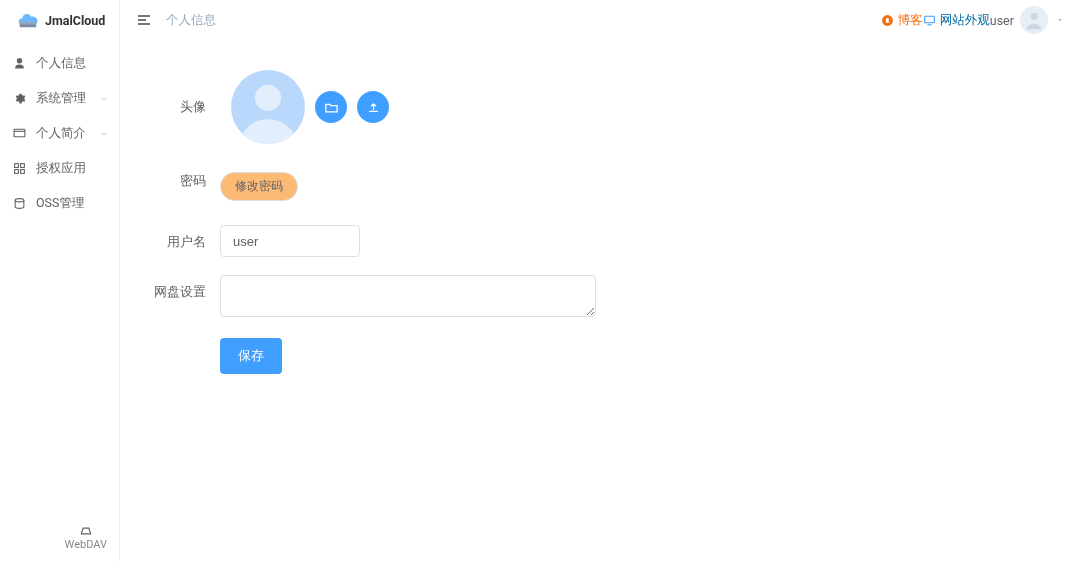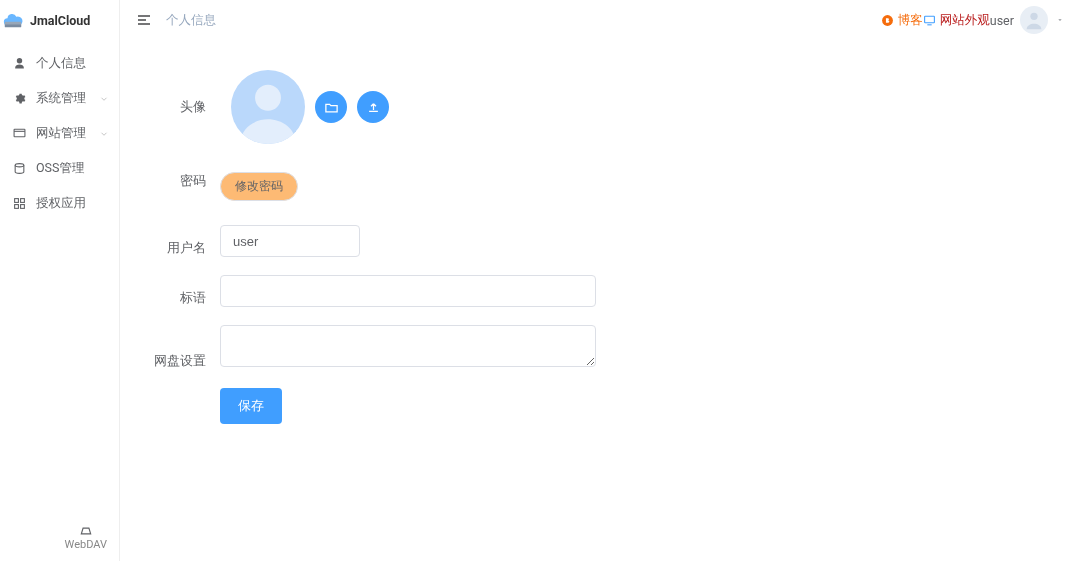--- a/index.html
+++ b/index.html
@@ -1,49 +1,49 @@
 <!DOCTYPE html>
 <html><head>
   <meta charset="utf-8">
   <style>
     * { box-sizing: border-box; margin: 0; padding: 0; }
     body { font-family: -apple-system, BlinkMacSystemFont, "Segoe UI", Roboto, "Helvetica Neue", Arial, sans-serif; font-size: 13px; color: #303133; background: #fff; width: 1080px; height: 561px; overflow: hidden; }
     .app { display: flex; height: 561px; }
     
     
     .sidebar { width: 120px; background: #fff; border-right: 1px solid #eee; display: flex; flex-direction: column; }
-    .logo-area { display: flex; align-items: center; padding: 8px 2px; height: 40px; }
+    .logo-area { display: flex; align-items: center; padding: 8px 17px; height: 40px; }
     .logo-icon { width: 22px; height: 22px; margin-right: 6px; display: flex; align-items: center; justify-content: center; }
     .logo-text { font-weight: 700; font-size: 12.5px; color: #333; }
     .menu { flex: 1; padding-top: 6px; }
     .menu-item { display: flex; align-items: center; padding: 9px 12px; cursor: pointer; color: #606266; position: relative; }
     .menu-icon { width: 14px; height: 14px; margin-right: 10px; display: flex; align-items: center; justify-content: center; color: #606266; }
     .menu-label { font-size: 12.5px; }
     .menu-arrow { position: absolute; right: 10px; top: 50%; transform: translateY(-50%); }
     .sidebar-footer { padding: 10px 12px; display: flex; align-items: flex-end; border-top: 0; flex-direction: column; }
     .sidebar-footer .menu-icon { margin-right: 14px; }
     .footer-label { font-size: 11px; color: #888; }
     
     
     .main { flex: 1; display: flex; flex-direction: column; }
     .topbar { height: 40px; display: flex; align-items: center; padding: 0 16px; border-bottom: 0; }
     .hamburger { cursor: pointer; margin-right: 14px; display: flex; align-items: center; }
     .breadcrumb { color: #97a8be; font-size: 12.5px; }
     .topbar-right { margin-left: auto; display: flex; align-items: center; }
     .top-link { display: inline-flex; align-items: center; gap: 4px; font-size: 12.5px; cursor: pointer; }
     .top-link.blog { color: #f56c0c; }
-    .top-link.appearance { color: #b91c1c; }
+    .top-link.appearance { color: #0369a1; }
     .user-area { display: flex; align-items: center; gap: 6px; cursor: pointer; }
     .username { font-size: 12.5px; color: #606266; }
     .avatar-small { width: 28px; height: 28px; border-radius: 50%; background: #e8eef5; display: flex; align-items: center; justify-content: center; }
     .caret-down { color: #909399; font-size: 10px; margin-left: 2px; }
     
     
     .content { padding: 30px 20px; }
-    .form-row { display: flex; align-items: flex-end; margin-bottom: 18px; }
+    .form-row { display: flex; align-items: flex-start; margin-bottom: 18px; }
     .form-row.avatar-row { align-items: center; margin-bottom: 28px; gap: 11px; }
     .form-label { width: 80px; text-align: right; padding-right: 14px; font-size: 13px; color: #606266; padding-top: 8px; }
     .avatar-row .form-label { padding-top: 0; }
     .avatar-group { display: flex; align-items: center; gap: 10px; }
     .avatar-big { width: 74px; height: 74px; border-radius: 50%; background: #bad8fb; display: flex; align-items: center; justify-content: center; overflow: hidden; }
     .circle-btn { width: 32px; height: 32px; border-radius: 50%; background: #409eff; display: flex; align-items: center; justify-content: center; cursor: pointer; }
     .pill-btn { display: inline-block; padding: 5px 14px; border: 1px solid #dcdfe6; border-radius: 16px; font-size: 12px; color: #606266; cursor: pointer; background: #fdba74; }
     .text-input { width: 140px; height: 32px; padding: 0 12px; border: 1px solid #dcdfe6; border-radius: 4px; font-size: 13px; color: #606266; outline: none; }
     .text-input.wide { width: 376px; }
     .textarea { width: 376px; height: 42px; padding: 6px 12px; border: 1px solid #dcdfe6; border-radius: 4px; font-size: 13px; color: #606266; outline: none; resize: both; font-family: inherit; }
@@ -87,46 +87,46 @@
             </svg>
         </span>
       </div>
       <div class="menu-item">
         <span class="menu-icon">
           <svg width="13" height="13" viewBox="0 0 24 24" fill="none" stroke="#606266" stroke-width="2">
               <rect x="2" y="4" width="20" height="14" rx="1"></rect>
               <line x1="2" y1="8" x2="22" y2="8"></line>
             </svg>
         </span>
-        <span class="menu-label">网站管理</span>
+        <span class="menu-label">个人简介</span>
         <span class="menu-arrow">
           <svg width="10" height="10" viewBox="0 0 24 24" fill="none" stroke="#bbb" stroke-width="2">
               <polyline points="6 9 12 15 18 9"></polyline>
             </svg>
         </span>
-      </div>
-      <div class="menu-item">
-        <span class="menu-icon">
-          <svg width="13" height="13" viewBox="0 0 24 24" fill="none" stroke="#606266" stroke-width="2">
-              <ellipse cx="12" cy="6" rx="8" ry="3"></ellipse>
-              <path d="M4 6v12c0 1.7 3.6 3 8 3s8-1.3 8-3V6"></path>
-            </svg>
-        </span>
-        <span class="menu-label">OSS管理</span>
       </div>
       <div class="menu-item">
         <span class="menu-icon">
           <svg width="13" height="13" viewBox="0 0 24 24" fill="none" stroke="#606266" stroke-width="2">
               <rect x="3" y="3" width="7" height="7"></rect>
               <rect x="14" y="3" width="7" height="7"></rect>
               <rect x="3" y="14" width="7" height="7"></rect>
               <rect x="14" y="14" width="7" height="7"></rect>
             </svg>
         </span>
         <span class="menu-label">授权应用</span>
+      </div>
+      <div class="menu-item">
+        <span class="menu-icon">
+          <svg width="13" height="13" viewBox="0 0 24 24" fill="none" stroke="#606266" stroke-width="2">
+              <ellipse cx="12" cy="6" rx="8" ry="3"></ellipse>
+              <path d="M4 6v12c0 1.7 3.6 3 8 3s8-1.3 8-3V6"></path>
+            </svg>
+        </span>
+        <span class="menu-label">OSS管理</span>
       </div>
     </nav>
     <div class="sidebar-footer">
       <span class="menu-icon">
         <svg width="14" height="14" viewBox="0 0 24 24" fill="none" stroke="#606266" stroke-width="2">
             <path d="M4 17h16l-3-10H7z"></path>
           </svg>
       </span>
       <span class="footer-label">WebDAV</span>
     </div>
@@ -212,26 +212,20 @@
         </div>
       </div>
 
       <div class="form-row">
         <div class="form-label">用户名</div>
         <div>
           <input type="text" class="text-input" value="user" style="">
         </div>
       </div>
 
-      <div class="form-row">
-        <div class="form-label">标语</div>
-        <div>
-          <input type="text" class="text-input wide" value="" style="">
-        </div>
-      </div>
 
       <div class="form-row">
         <div class="form-label">网盘设置</div>
         <div>
           <textarea class="textarea" style=""></textarea>
         </div>
       </div>
 
       <div class="form-row">
         <div class="form-label"></div>

